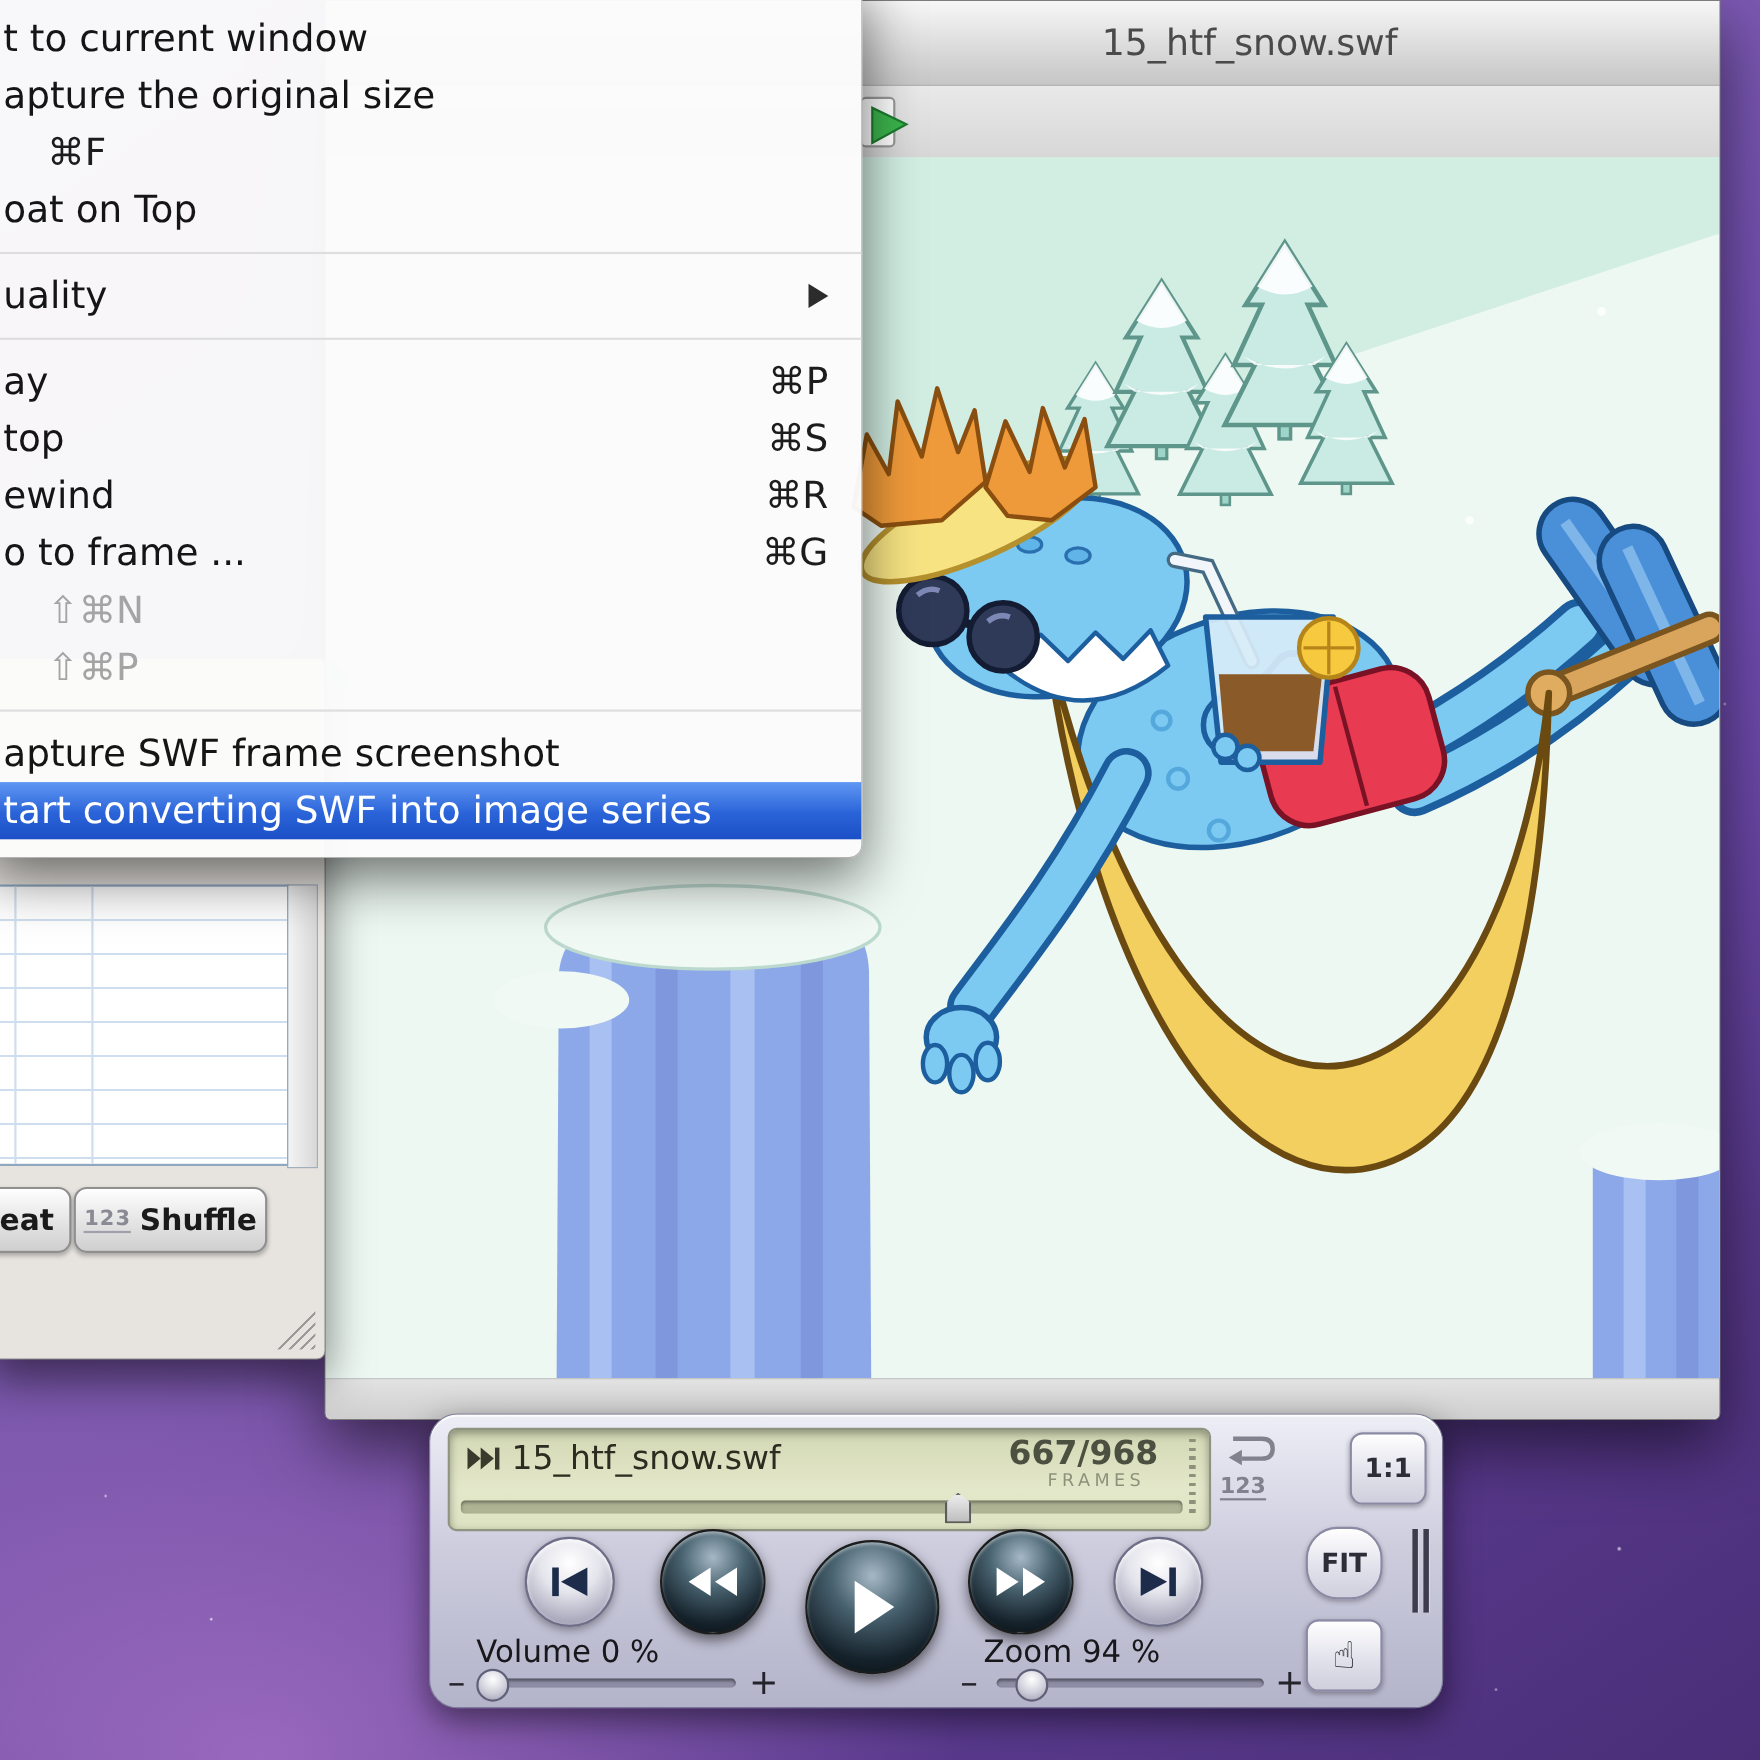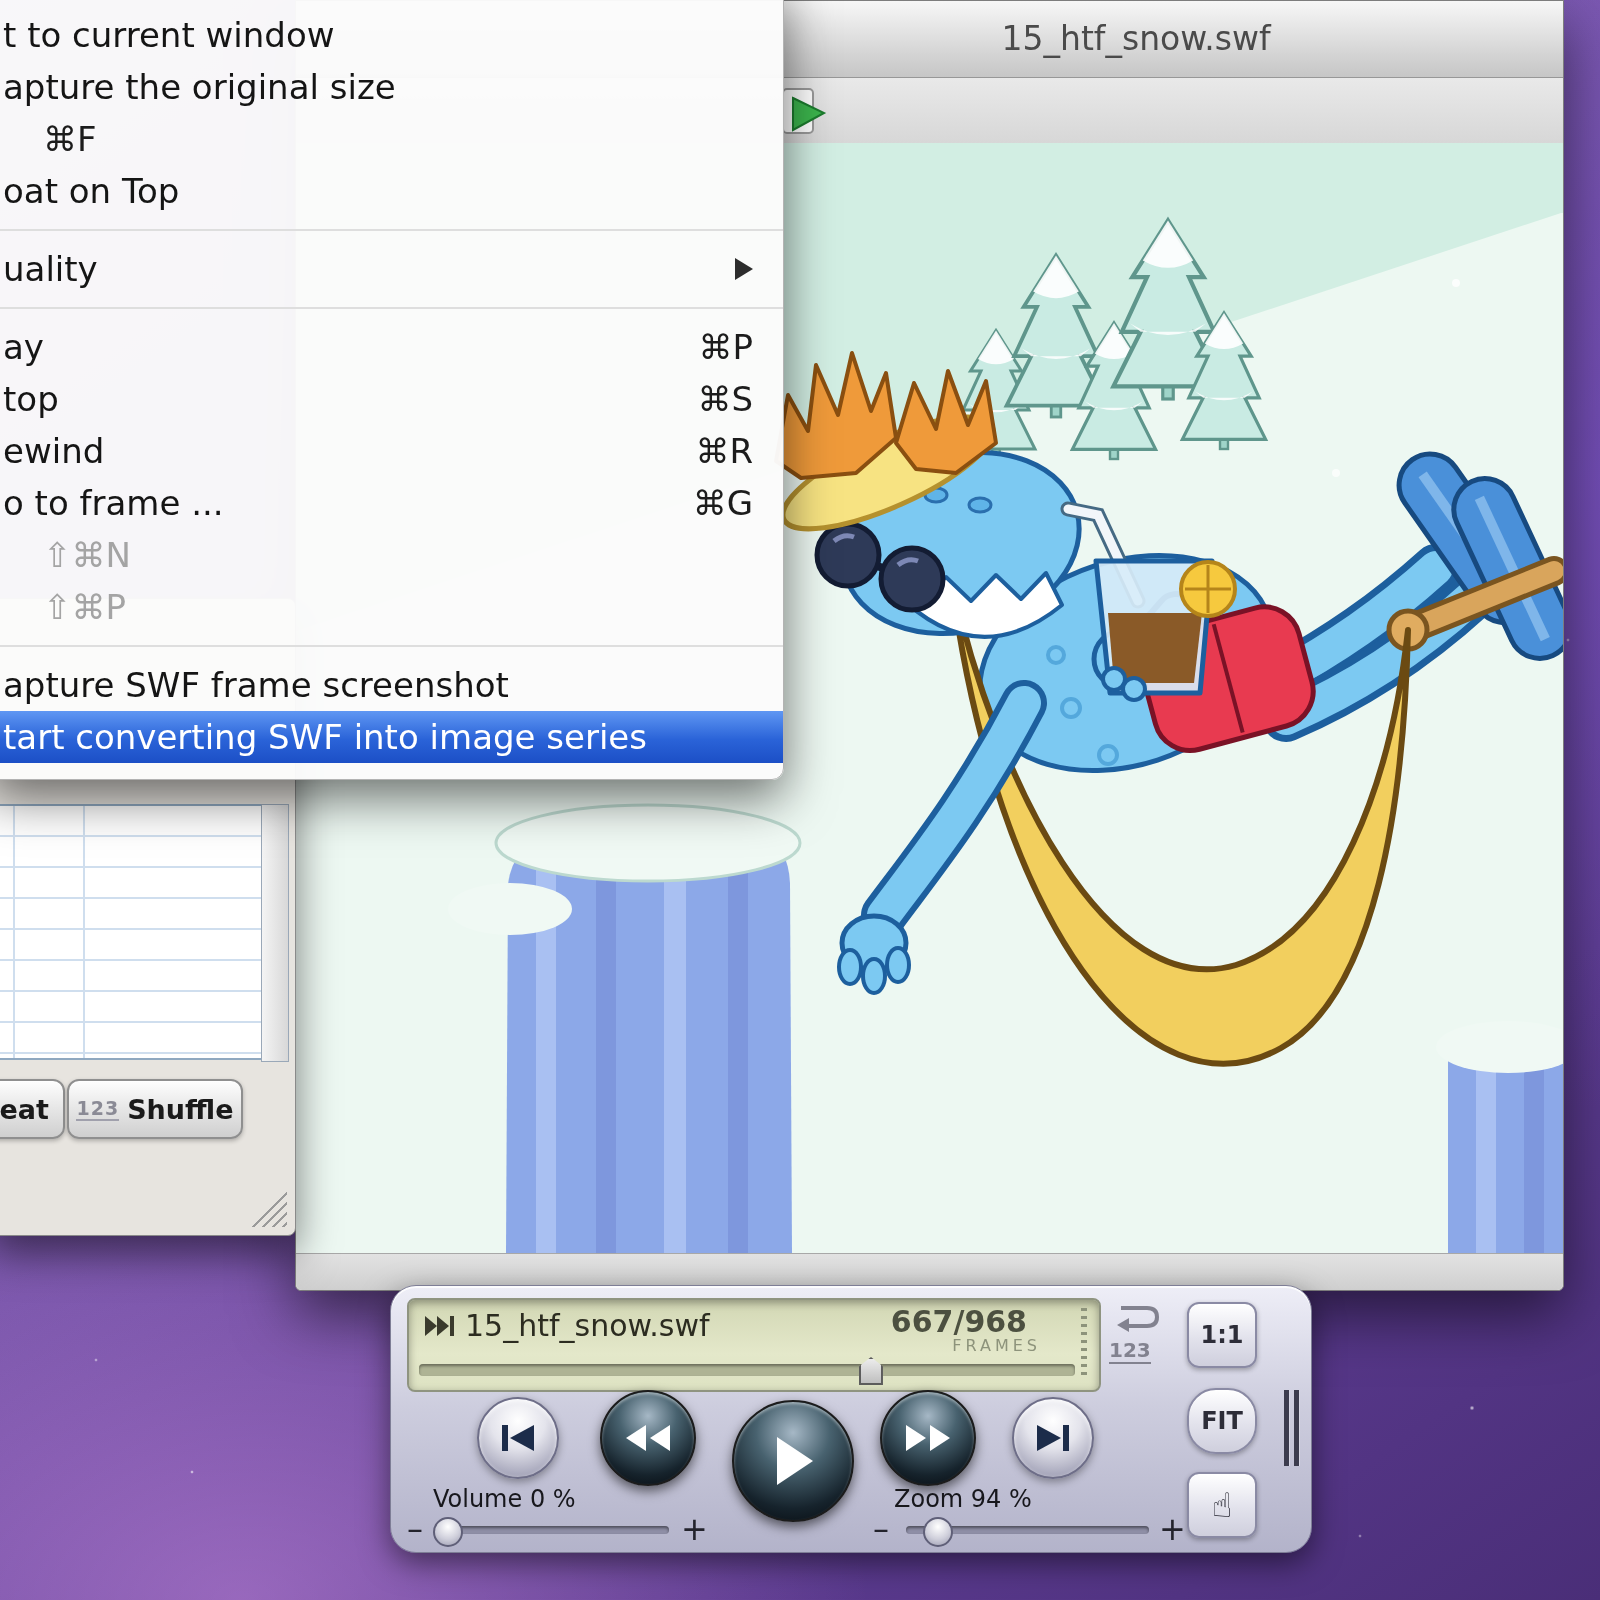--- a/index.html
+++ b/index.html
@@ -67,36 +67,36 @@
   
   .control-panel{position:absolute;left:390px;top:1285px;width:920px;height:266px;z-index:30;
     border-radius:26px;border:1px solid #7e7e96;
     background:linear-gradient(#eeeef7,#cdcdde 45%,#b3b3ca);
     box-shadow:0 10px 30px rgba(0,0,0,.5),inset 0 2px 0 rgba(255,255,255,.8);}
   .lcd{position:absolute;left:16px;top:12px;width:690px;height:90px;border-radius:8px;
     background:linear-gradient(#d2d7b4,#e4e8ca 60%,#dde2c2);
     border:2px solid #8f9480;box-shadow:inset 0 3px 8px rgba(0,0,0,.35);}
   .lcd-file{position:absolute;left:14px;top:8px;font-size:30px;color:#2c2c20;
     display:flex;align-items:center;gap:8px;}
-  .lcd-frames{position:absolute;right:72px;top:4px;font-size:30px;font-weight:bold;color:#4c5040;text-align:right;}
+  .lcd-frames{position:absolute;right:46px;top:4px;font-size:30px;font-weight:bold;color:#4c5040;text-align:right;}
   .lcd-frames-label{position:absolute;right:58px;top:36px;font-size:16px;letter-spacing:4px;color:#8d937b;text-align:left;}
   .lcd-dots{position:absolute;right:12px;top:8px;width:6px;height:72px;
     background:repeating-linear-gradient(to bottom,#8d937b 0 3px,transparent 3px 8px);}
   .progress-groove{position:absolute;left:10px;top:64px;width:656px;height:12px;border-radius:4px;
     background:#aeb394;box-shadow:inset 0 2px 3px rgba(0,0,0,.4);}
   .progress-thumb{position:absolute;top:-7px;width:20px;height:24px;transform:translateX(-50%);
     background:linear-gradient(#ececec,#bfbfbf);border:2px solid #5c5c5c;
     clip-path:polygon(50% 0,100% 34%,100% 100%,0 100%,0 34%);}
   .panel-mini-icons{position:absolute;left:718px;top:12px;width:60px;color:#82828f;}
   .sphere{position:absolute;border-radius:50%;display:flex;align-items:center;justify-content:center;}
   .sphere.light{background:radial-gradient(circle at 50% 28%,#ffffff 0%,#e4e4ec 40%,#a9a9bd 78%,#8b8ba0 100%);
     border:2px solid #6e6e88;box-shadow:0 3px 8px rgba(0,0,0,.35),inset 0 2px 4px rgba(255,255,255,.9);}
   .sphere.dark{background:radial-gradient(circle at 50% 26%,#a6b8c6 0%,#48626f 35%,#16232c 72%,#04070b 100%);
     border:2px solid #1c1c1c;box-shadow:0 5px 12px rgba(0,0,0,.55),inset 0 2px 3px rgba(255,255,255,.45);}
-  .vz-label{position:absolute;font-size:24px;color:#17171c;}
+  .vz-label{position:absolute;font-size:28px;color:#17171c;}
   .minus-plus{position:absolute;font-size:32px;color:#23232c;}
   .slider-groove{position:absolute;height:8px;border-radius:4px;background:#8e8ea6;
     box-shadow:inset 0 2px 3px rgba(0,0,0,.45);}
   .slider-thumb{position:absolute;top:-9px;width:26px;height:26px;border-radius:50%;transform:translateX(-50%);
     background:radial-gradient(circle at 50% 30%,#fff,#cfcfdb 55%,#9a9ab0);border:2px solid #5f5f78;}
   .sq-btn{position:absolute;left:796px;width:66px;height:62px;border-radius:12px;
     background:linear-gradient(#ffffff,#e2e2ec 55%,#cfcfdd);border:2px solid #8a8aa4;
     box-shadow:0 2px 5px rgba(0,0,0,.3),inset 0 1px 0 #fff;
     display:flex;align-items:center;justify-content:center;
     font-size:24px;font-weight:bold;color:#2d2d38;}
@@ -391,21 +391,21 @@
   </div>
   <div class="minus-plus" style="left:290px;top:224px;">+</div>
 
   <div class="vz-label" style="left:503px;top:199px;">Zoom 94 %</div>
   <div class="minus-plus" style="left:482px;top:224px;">–</div>
   <div class="slider-groove" style="left:515px;top:240px;width:243px;">
     <div class="slider-thumb" style="left: 13%;"></div>
   </div>
   <div class="minus-plus" style="left:768px;top:224px;">+</div>
 
-  <div class="sq-btn" style="top:16px;">1:1</div>
+  <div class="sq-btn" style="top:16px;margin-left:40px;">1:1</div>
   <div class="sq-btn" style="top:102px;border-radius:29px;">FIT</div>
   <div class="sq-btn" style="top:186px;font-size:34px;">
       <span>☝</span>
     </div>
 
   <div class="grip-bar" style="left:893px;"></div>
   <div class="grip-bar" style="left:903px;"></div>
 </div>
 
 </body></html>

